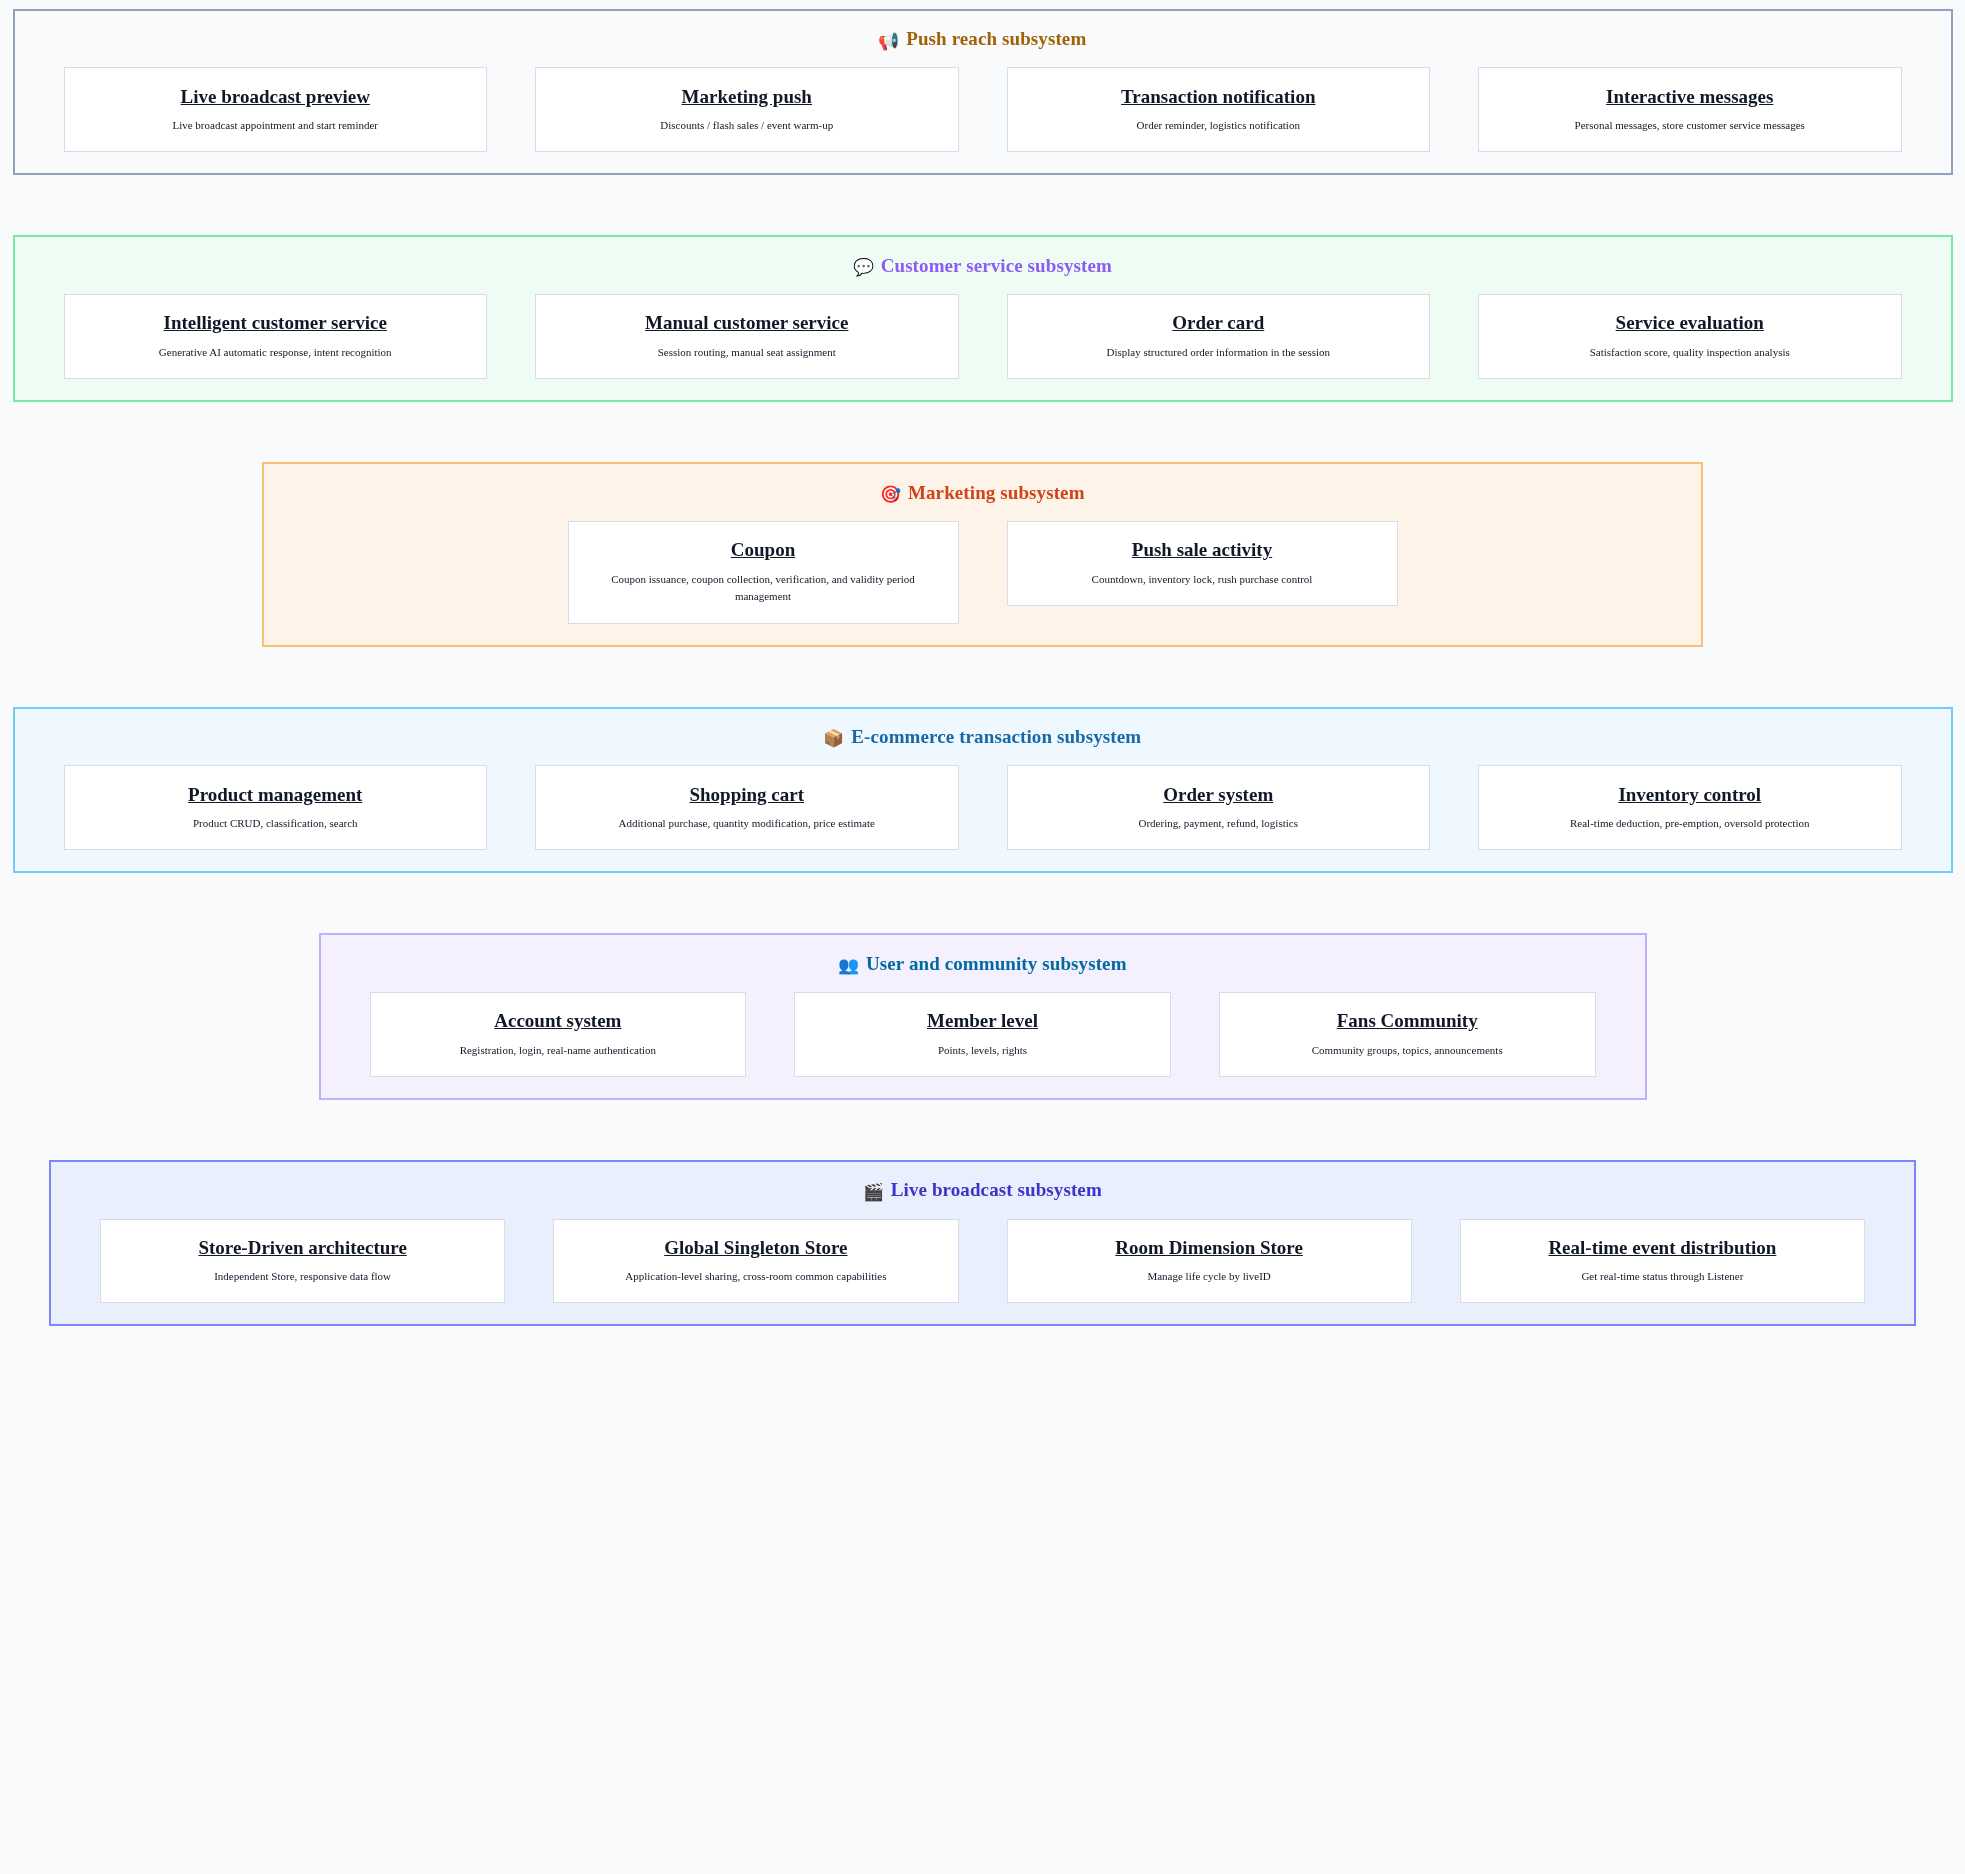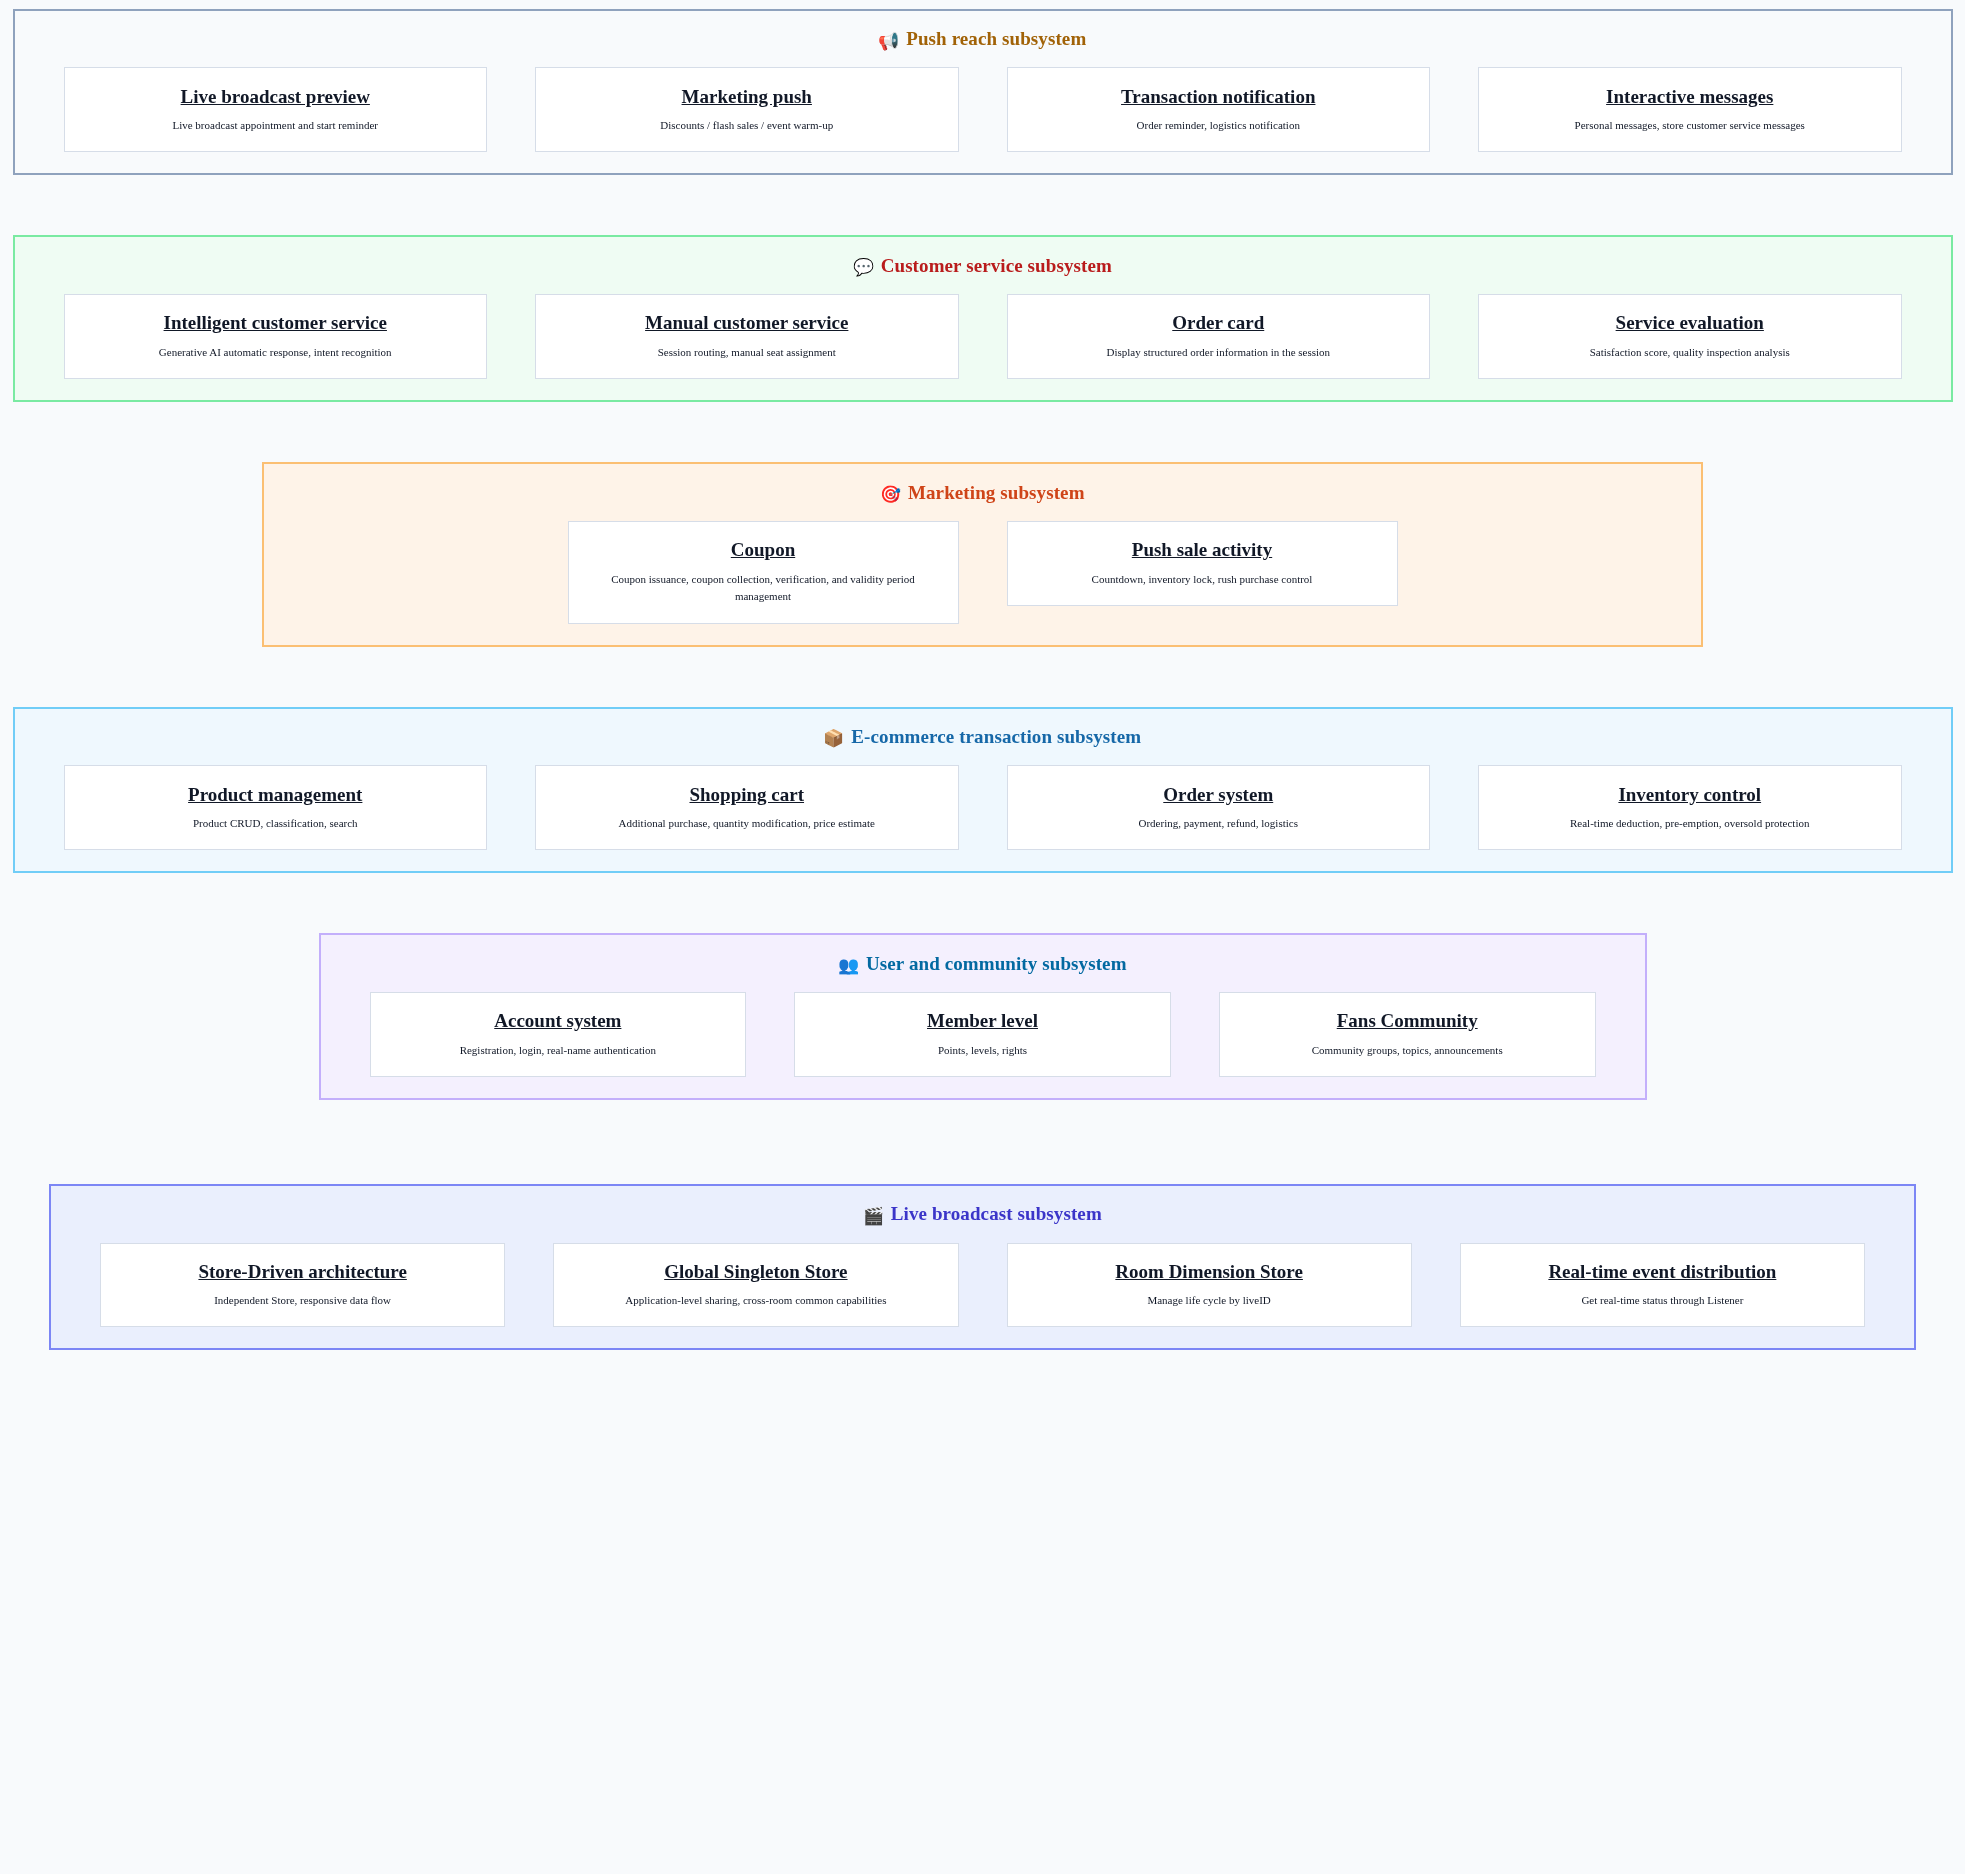--- a/index.html
+++ b/index.html
@@ -85,21 +85,21 @@
     line-height: 1.62;
     color: #111827;
     margin: 0;
   }
 
   
   .sub-push   { border-color:#8fa2bd; background:#f8fafc; }
   .sub-push   .subsystem-title { color:#a16207; }
 
   .sub-cs     { border-color:#7aeaa2; background:#effcf3; }
-  .sub-cs     .subsystem-title { color:#b91c1c; }
+  .sub-cs     .subsystem-title { color:#8b5cf6; }
 
   .sub-mkt    { border-color:#fbbf73; background:#fef3e8; }
   .sub-mkt    .subsystem-title { color:#cf4418; }
 
   .sub-ecom   { border-color:#71cdf7; background:#eff8fe; }
   .sub-ecom   .subsystem-title { color:#1668a8; }
 
   .sub-user   { border-color:#c3affb; background:#f4f0fe; }
   .sub-user   .subsystem-title { color:#0369a1; }
 
@@ -235,21 +235,21 @@
         </div>
         <div class="card-slot" style="width: 439px;">
           <div class="card">
             <div class="card-title">Fans Community</div>
             <div class="card-desc">Community groups, topics, announcements</div>
           </div>
         </div>
       </div>
     </div>
     <div class="band-gap"></div>
-    <div class="subsystem sub-live" style="width: 1867px; margin-top: 24px;">
+    <div class="subsystem sub-live" style="width: 1867px;">
       <div class="subsystem-title"><span class="title-emoji">🎬</span><span>Live broadcast subsystem</span></div>
       <div class="card-row">
         <div class="card-slot" style="width: 476px;">
           <div class="card">
             <div class="card-title">Store-Driven architecture</div>
             <div class="card-desc">Independent Store, responsive data flow</div>
           </div>
         </div>
         <div class="card-slot" style="width: 476px;">
           <div class="card">

